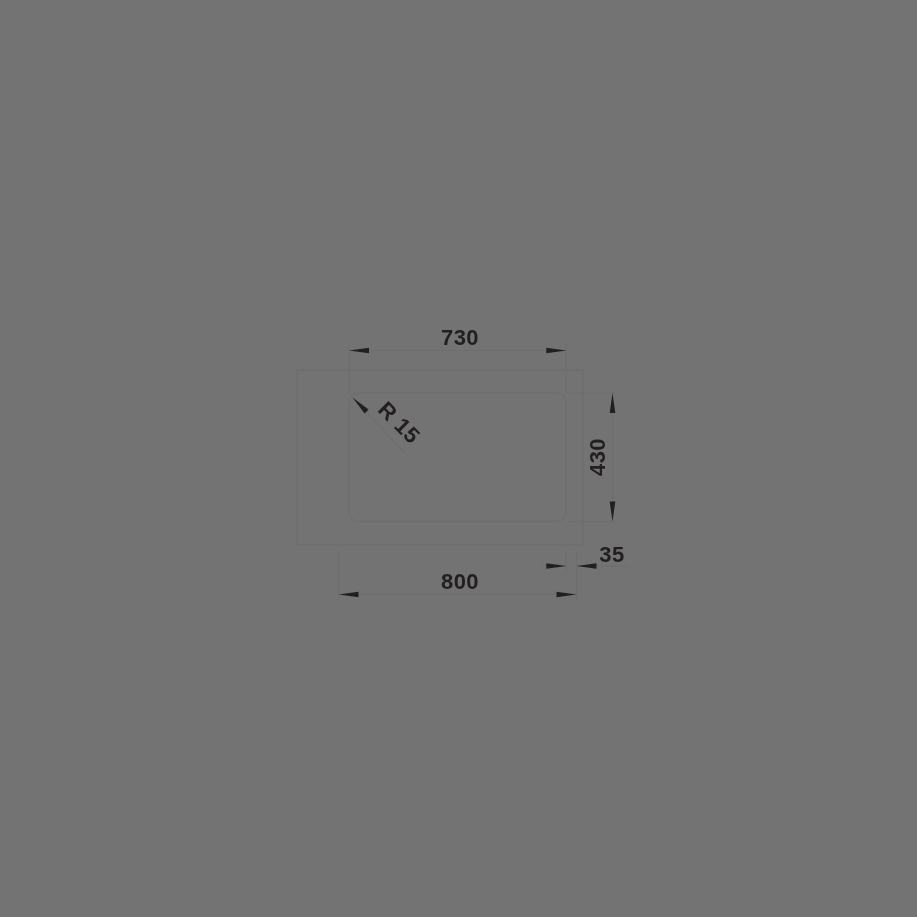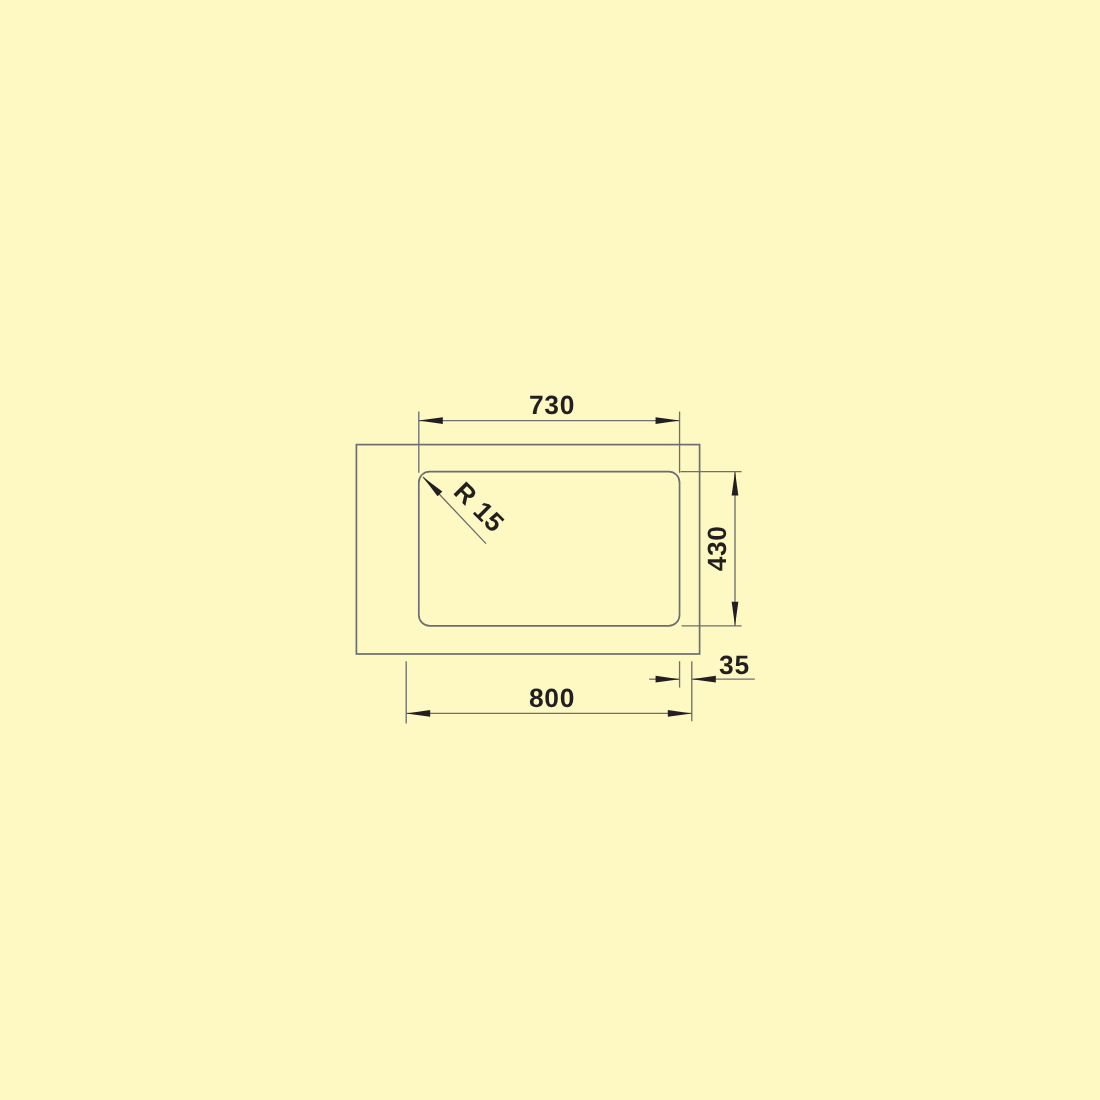--- a/index.html
+++ b/index.html
@@ -8,21 +8,21 @@
     background: #ffffff;
     width: 917px;
     height: 917px;
     overflow: hidden;
     font-family: "Liberation Sans", sans-serif;
   }
   .canvas {
     position: relative;
     width: 917px;
     height: 917px;
-    background: #fef9c3;
+    background: #737373;
   }
   svg { display: block; }
   .outline {
     fill: none;
     stroke: #6d6e71;
     stroke-width: 1.4;
   }
   .dimline {
     fill: none;
     stroke: #6d6e71;

